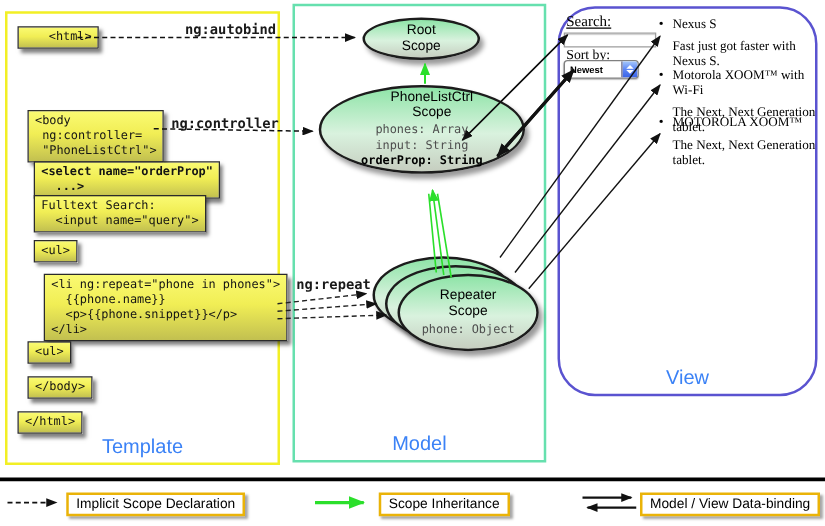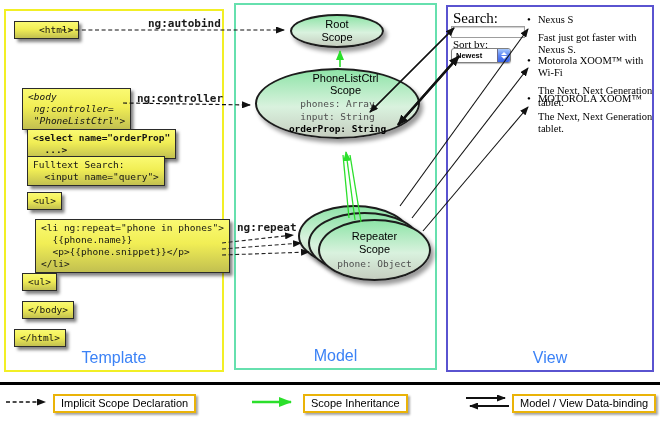--- a/index.html
+++ b/index.html
@@ -3,33 +3,33 @@
 <meta charset="utf-8">
 <style>
   html,body{margin:0;padding:0;background:#fff;}
   #stage{position:relative;width:660px;height:421px;background:#fff;overflow:hidden;
          font-family:"Liberation Sans",sans-serif;}
 
   
   .panel{position:absolute;background:#fff;border:2px solid;box-sizing:border-box;}
   #template-panel{left:4px;top:9px;width:220px;height:363px;border-color:#f2ef25;}
   #model-panel{left:234px;top:3px;width:203px;height:367px;border-color:#66e0ae;}
-  #view-panel{left:446px;top:5px;width:208px;height:367px;border-color:#5a53d0;}
+  #view-panel{left:446px;top:5px;width:208px;height:312px;border-color:#5a53d0;border-radius:30px;}
   .panel-label{position:absolute;bottom:3px;left:0;right:0;text-align:center;
                font-size:16px;color:#3b82f6;}
 
   
   .code{position:absolute;z-index:2;white-space:pre;color:#141414;
         font:9.5px/1.25 "DejaVu Sans Mono","Liberation Mono",monospace;
         padding:2px 5px;border:1px solid #2b2b2b;
         background:linear-gradient(180deg,#fafa72 0%,#f1ee55 45%,#c2c050 100%);
         box-shadow:2.5px 3px 3px rgba(0,0,0,0.5);}
   .code.bold{font-weight:bold;}
   #box-html-open{left:14px;top:21px;padding-left:24px;}
-  #box-body-open{left:22px;top:88px;font-style:italic;}
+  #box-body-open{left:22px;top:88px;}
   #box-select{left:27px;top:129px;}
   #box-fulltext{left:27px;top:156px;}
   #box-ul-open{left:27px;top:192px;}
   #box-li-repeat{left:35px;top:219px;}
   #box-ul-close{left:22px;top:273px;}
   #box-body-close{left:22px;top:301px;}
   #box-html-close{left:14px;top:329px;}
 
   
   .anno{position:absolute;z-index:2;font:bold 11px "DejaVu Sans Mono","Liberation Mono",monospace;
@@ -50,21 +50,21 @@
   #root-scope{left:290px;top:14px;width:94px;height:34px;}
   #ctrl-scope{left:255px;top:68px;width:165px;height:71px;}
   #rep-back{left:298px;top:205px;width:113px;height:62px;}
   #rep-mid{left:308px;top:212px;width:113px;height:62px;}
   #rep-front{left:318px;top:219px;width:113px;height:62px;}
   #ctrl-scope .scope-title{margin-bottom:1px;margin-left:16px;}
   #rep-front .scope-prop{margin-top:2px;}
 
   
   .serif{font-family:"Liberation Serif",serif;color:#000;}
-  #search-label{position:absolute;left:453px;top:10px;font-size:15px;z-index:2;}
+  #search-label{position:absolute;left:453px;top:10px;font-size:12px;z-index:2;text-decoration:underline;}
   #search-input{position:absolute;left:451px;top:26px;width:68px;height:10px;z-index:2;
                 border:1px solid #9d9d9d;background:#fff;box-shadow:inset 0 1px 1px rgba(0,0,0,0.2);
                 font:9px "Liberation Sans",sans-serif;padding:0 2px;}
   #sort-label{position:absolute;left:453px;top:38px;font-size:11px;z-index:2;}
   #sort-select{position:absolute;left:451px;top:48px;width:58px;height:13px;z-index:2;
                border:1px solid #808080;border-radius:3px;background:#fff;display:flex;
                align-items:center;overflow:hidden;box-shadow:0 1px 1px rgba(0,0,0,0.25);cursor:default;}
   #sort-select .sel-text{font:bold 7.5px "Liberation Sans",sans-serif;padding-left:4px;color:#000;}
   #sort-select .stepper{margin-left:auto;width:12px;align-self:stretch;
                background:linear-gradient(180deg,#a6c8fc 0%,#5d86f5 50%,#3a63e8 100%);

